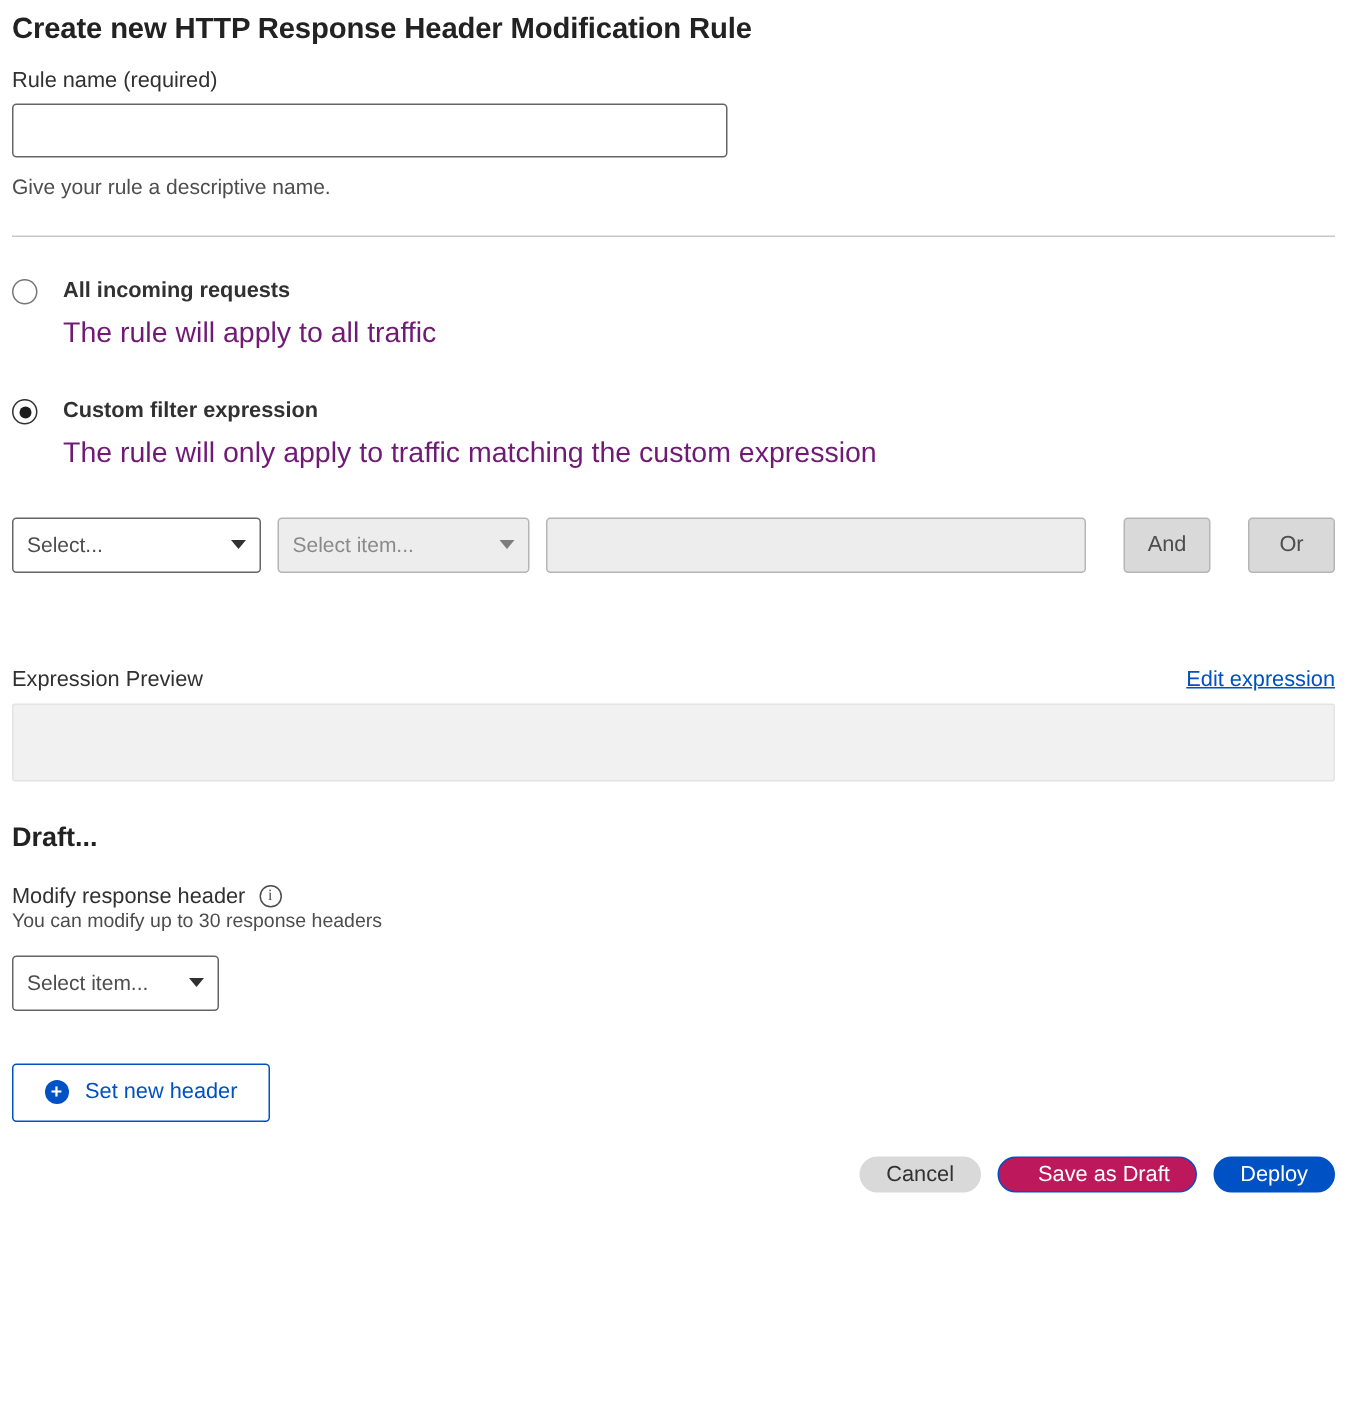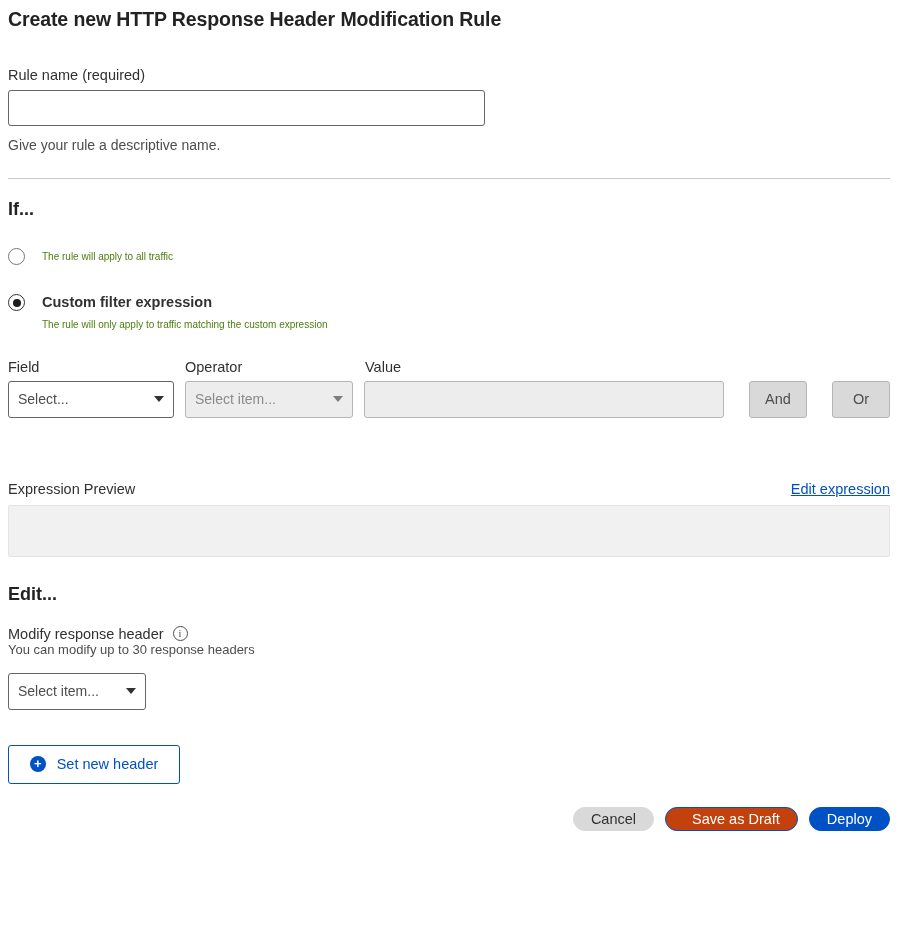--- a/index.html
+++ b/index.html
@@ -27,21 +27,21 @@
     font-weight: bold;
     color: #222;
     margin: 8px 0 0 0;
     letter-spacing: -0.1px;
   }
 
   
   .field-label {
     font-size: 14.5px;
     color: #313131;
-    margin-top: 36px;
+    margin-top: 15px;
     margin-bottom: 7px;
   }
   .text-input {
     width: 477px;
     height: 36px;
     border: 1px solid #656565;
     border-radius: 3px;
     background: #fff;
     font-family: "Liberation Sans", sans-serif;
     font-size: 14px;
@@ -102,22 +102,22 @@
     background: #1d1d1d;
   }
   .radio-texts { line-height: 1.5; }
   .radio-title {
     font-size: 14.5px;
     font-weight: bold;
     color: #313131;
     display: block;
   }
   .radio-desc {
-    font-size: 10px;
-    color: #4d7c0f;
+    font-size: 19px;
+    color: #701a75;
     display: block;
     margin-top: 3px;
     text-align: center;
   }
 
   
   .expr-labels {
     display: flex;
     margin-top: 22px;
     font-size: 14.5px;
@@ -289,21 +289,21 @@
     cursor: pointer;
     padding: 0 17px;
     border: 1px solid transparent;
   }
   .btn-cancel {
     background: #d9d9d9;
     color: #313131;
     border-color: #d9d9d9;
   }
   .btn-draft {
-    background: #c2410c;
+    background: #be185d;
     color: #fff;
     margin-left: 11px;
     border-color: #0051c3;
     padding-left: 26px;
   }
   .btn-deploy {
     background: #0051c3;
     color: #fff;
     margin-left: 11px;
     border-color: #0051c3;
@@ -315,43 +315,38 @@
 <div class="page">
 
   <h1 class="page-title">Create new HTTP Response Header Modification Rule</h1>
 
   <div class="field-label">Rule name (required)</div>
   <input class="text-input" type="text" placeholder="" style="">
   <div class="helper-text">Give your rule a descriptive name.</div>
 
   <hr class="divider">
 
-  <div class="section-title">If...</div>
 
   <div class="radio-group">
     <div class="radio-row">
       <span class="radio-outer"></span>
       <span class="radio-texts">
+        <span class="radio-title">All incoming requests</span>
         <span class="radio-desc">The rule will apply to all traffic</span>
       </span>
     </div>
     <div class="radio-row">
       <span class="radio-outer checked"></span>
       <span class="radio-texts">
         <span class="radio-title">Custom filter expression</span>
         <span class="radio-desc">The rule will only apply to traffic matching the custom expression</span>
       </span>
     </div>
   </div>
 
-  <div class="expr-labels">
-    <div class="l-field">Field</div>
-    <div class="l-operator">Operator</div>
-    <div class="l-value">Value</div>
-  </div>
 
   <div class="expr-row">
     <div class="select sel-field">
       <span>Select...</span>
       <span class="caret"></span>
     </div>
     <div class="select sel-operator disabled">
       <span>Select item...</span>
       <span class="caret"></span>
     </div>
@@ -359,21 +354,21 @@
     <button class="btn-andor">And</button>
     <button class="btn-andor">Or</button>
   </div>
 
   <div class="preview-head">
     <div class="preview-label">Expression Preview</div>
     <div class="edit-expression">Edit expression</div>
   </div>
   <div class="preview-box"></div>
 
-  <div class="then-title">Edit...</div>
+  <div class="then-title">Draft...</div>
 
   <div class="modify-row">
     <div class="modify-label">Modify response header</div>
     <div class="info-icon">i</div>
   </div>
   <div class="limit-text">You can modify up to 30 response headers</div>
 
   <div class="select sel-header">
     <span>Select item...</span>
     <span class="caret"></span>

